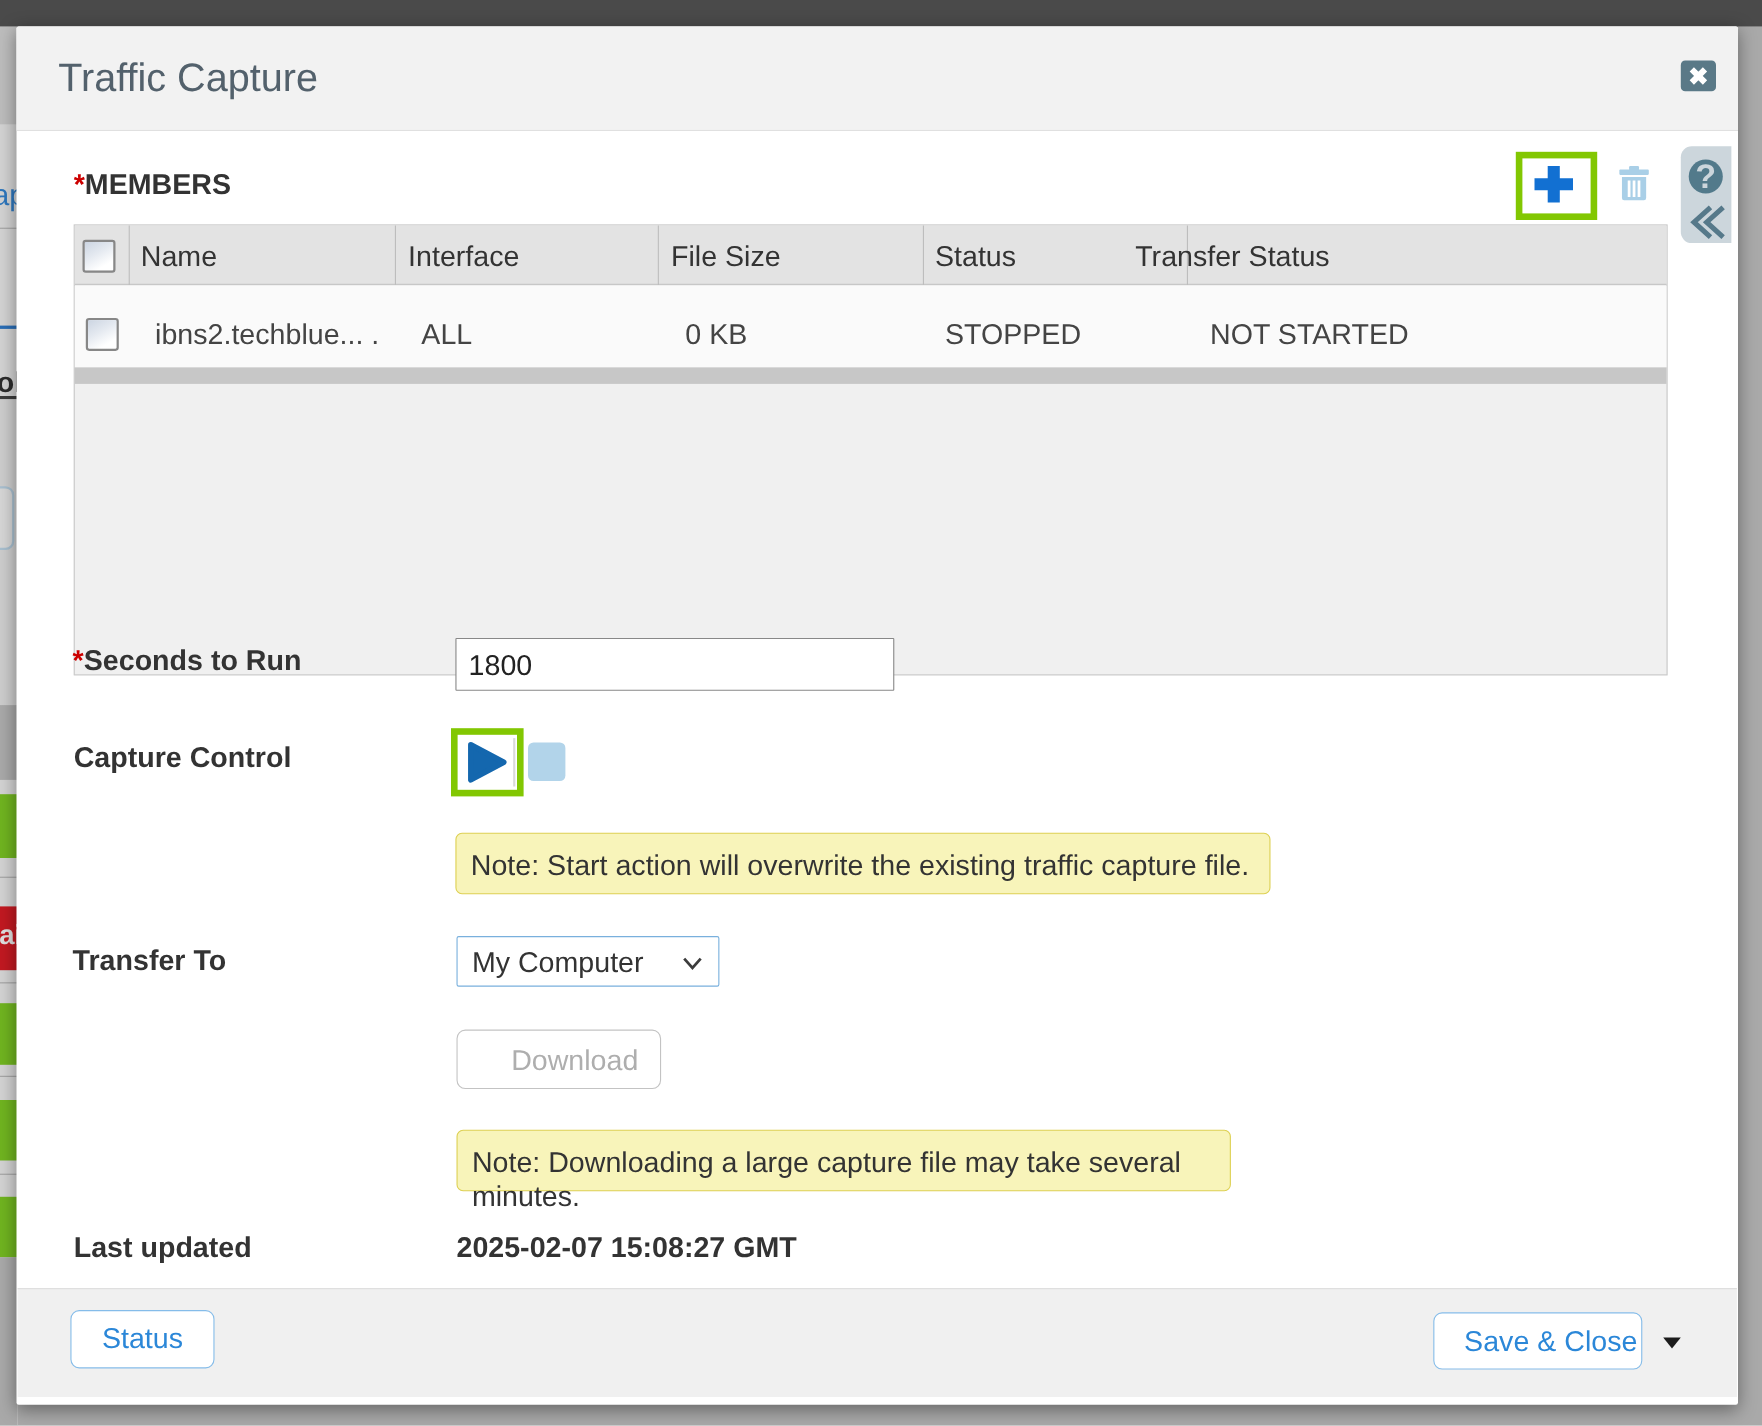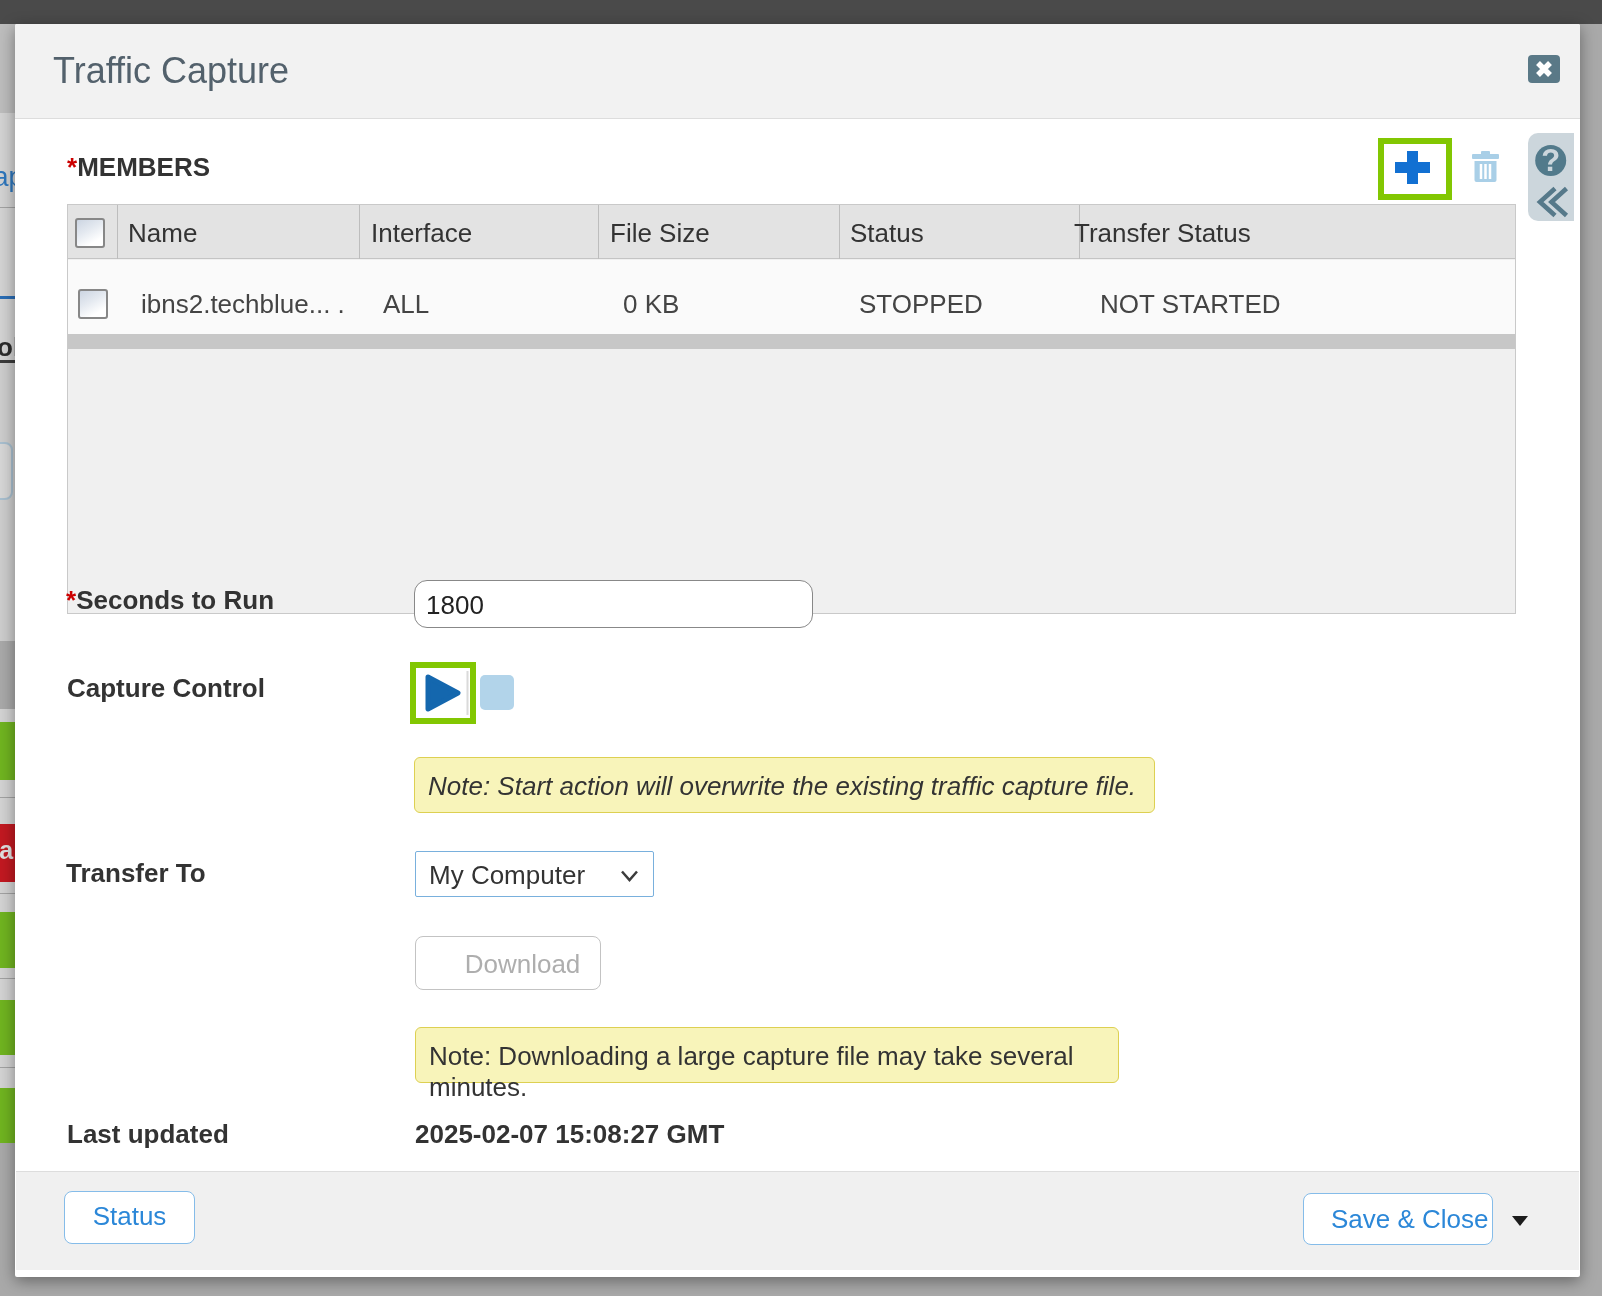--- a/index.html
+++ b/index.html
@@ -82,45 +82,45 @@
   <div class="abs" style="left:530px;top:0;width:1px;height:54px;background:#bdbdbd;"></div>
   <div class="abs" style="left:771px;top:0;width:1px;height:54px;background:#bdbdbd;"></div>
   <div class="abs" style="left:1011px;top:0;width:1px;height:54px;background:#bdbdbd;"></div>
 
   <div class="abs cbx" style="left:7px;top:13px;"></div>
 
   <div class="abs thd" style="left:60px;top:13px;">Name</div>
   <div class="abs thd" style="left:303px;top:13px;">Interface</div>
   <div class="abs thd" style="left:542px;top:13px;">File Size</div>
   <div class="abs thd" style="left:782px;top:13px;">Status</div>
-  <div class="abs thd" style="left:1006px;top:13px;">Transfer Status</div>
+  <div class="abs thd" style="left:964px;top:13px;">Transfer Status</div>
 
   <div class="abs cbx" style="left:10px;top:84px;"></div>
   <div class="abs trw" style="left:73px;top:84px;">ibns2.techblue... .</div>
   <div class="abs trw" style="left:315px;top:84px;">ALL</div>
   <div class="abs trw" style="left:555px;top:84px;">0 KB</div>
   <div class="abs trw" style="left:791px;top:84px;text-align:center;">STOPPED</div>
   <div class="abs trw" style="left:1032px;top:84px;">NOT STARTED</div>
 </div>
 
 <div class="abs lbl" style="left:66px;top:585px;"><span style="color:#cc0000;">*</span>Seconds to Run</div>
-<div class="abs" style="left:414px;top:580px;width:399px;height:48px;border:1px solid #888;border-radius:13px;background:#fff;">
+<div class="abs" style="left:414px;top:580px;width:399px;height:48px;border:1px solid #888;border-radius:1px;background:#fff;">
   <div class="abs" style="left:11px;top:9px;font-size:26px;color:#222;">1800</div>
 </div>
 
 <div class="abs lbl" style="left:67px;top:673px;">Capture Control</div>
 <div class="abs" style="left:410px;top:662px;width:66px;height:62px;border:6px solid #82c702;background:#fff;">
   <svg width="54" height="50" viewBox="0 0 54 50">
     <path d="M12 9 L42 25 L12 41 z" fill="#1467ae" stroke="#1467ae" stroke-width="5" stroke-linejoin="round"></path>
     <rect x="50.5" y="3" width="2" height="44" fill="#dadada"></rect>
   </svg>
 </div>
 <div class="abs" style="left:480px;top:675px;width:34px;height:35px;background:#b2d4ea;border-radius:5px;"></div>
 
-<div class="abs note" style="left:414px;top:757px;width:741px;height:56px;font-style:italic;">
+<div class="abs note" style="left:414px;top:757px;width:741px;height:56px;">
   <div class="abs" style="left:13px;top:13px;font-size:26px;color:#333;">Note: Start action will overwrite the existing traffic capture file.</div>
 </div>
 
 <div class="abs lbl" style="left:66px;top:858px;">Transfer To</div>
 <div class="abs" style="left:415px;top:851px;width:239px;height:46px;border:1.5px solid #79b0dd;border-radius:2px;background:#fff;">
   <div class="abs" style="left:13px;top:8px;font-size:26px;color:#333;">My Computer</div>
   <svg class="abs" style="left:204px;top:17px;" width="19" height="15" viewBox="0 0 19 15">
       <path d="M2 2.5 L9.5 11 L17 2.5" stroke="#3c3c3c" stroke-width="2.5" fill="none"></path>
     </svg>
 </div>

